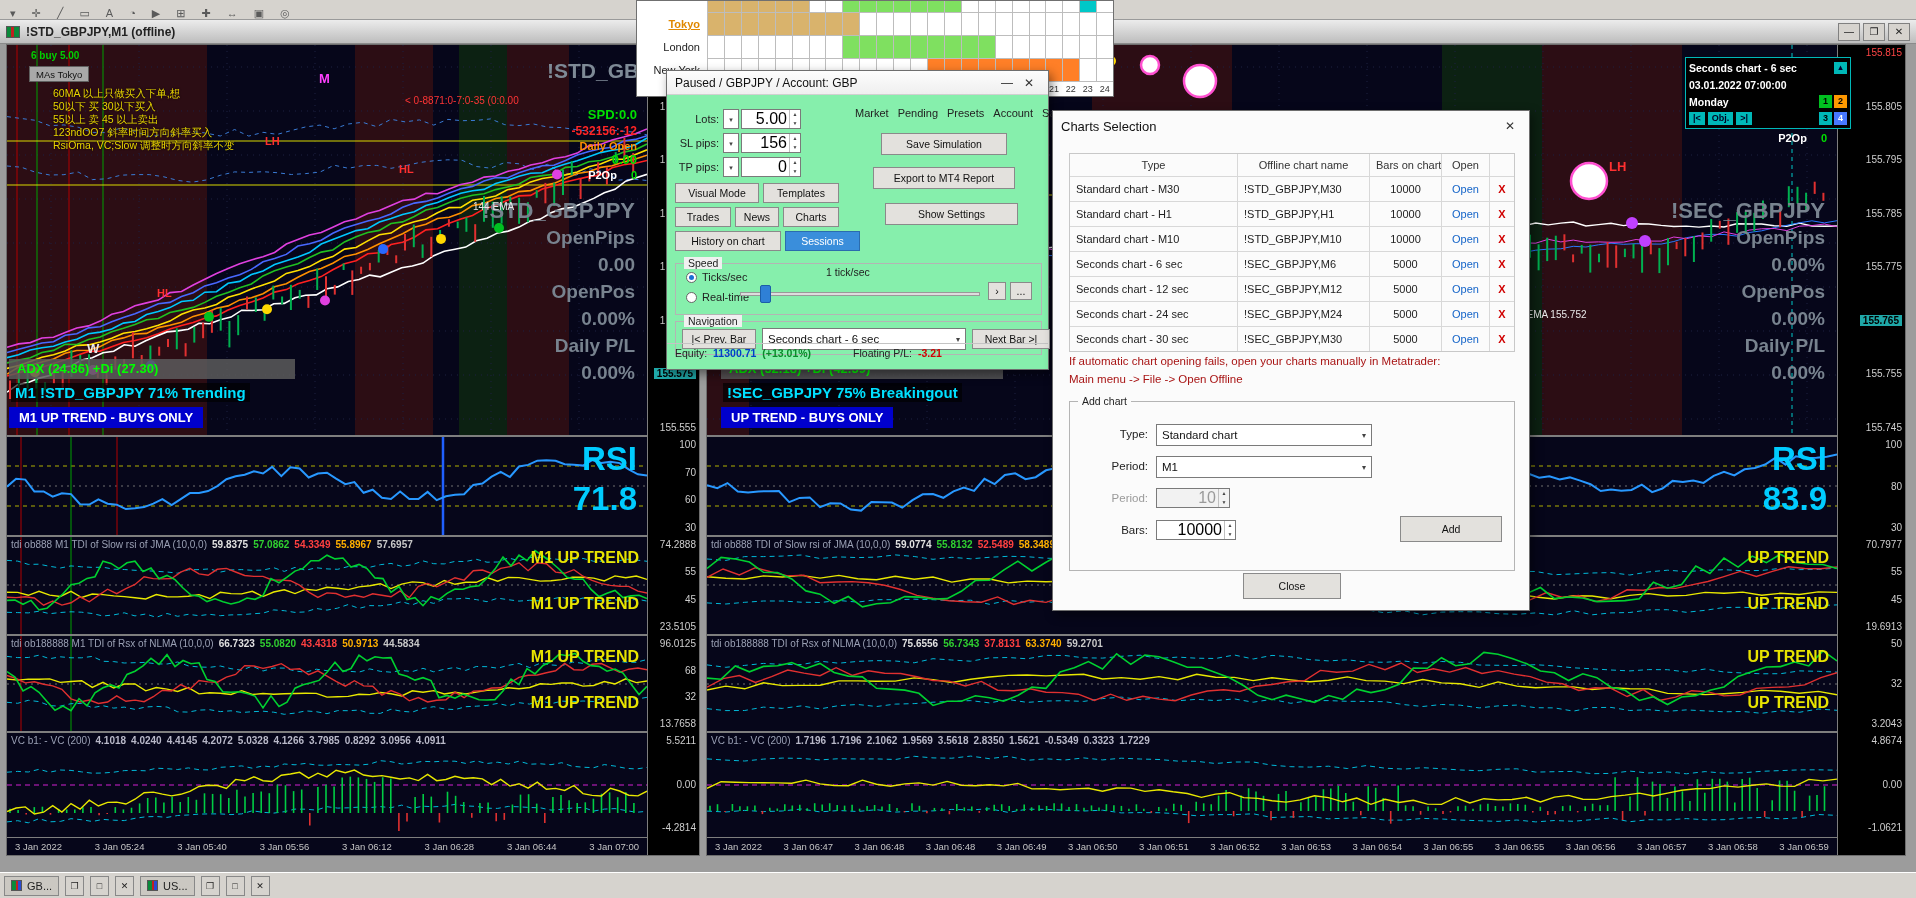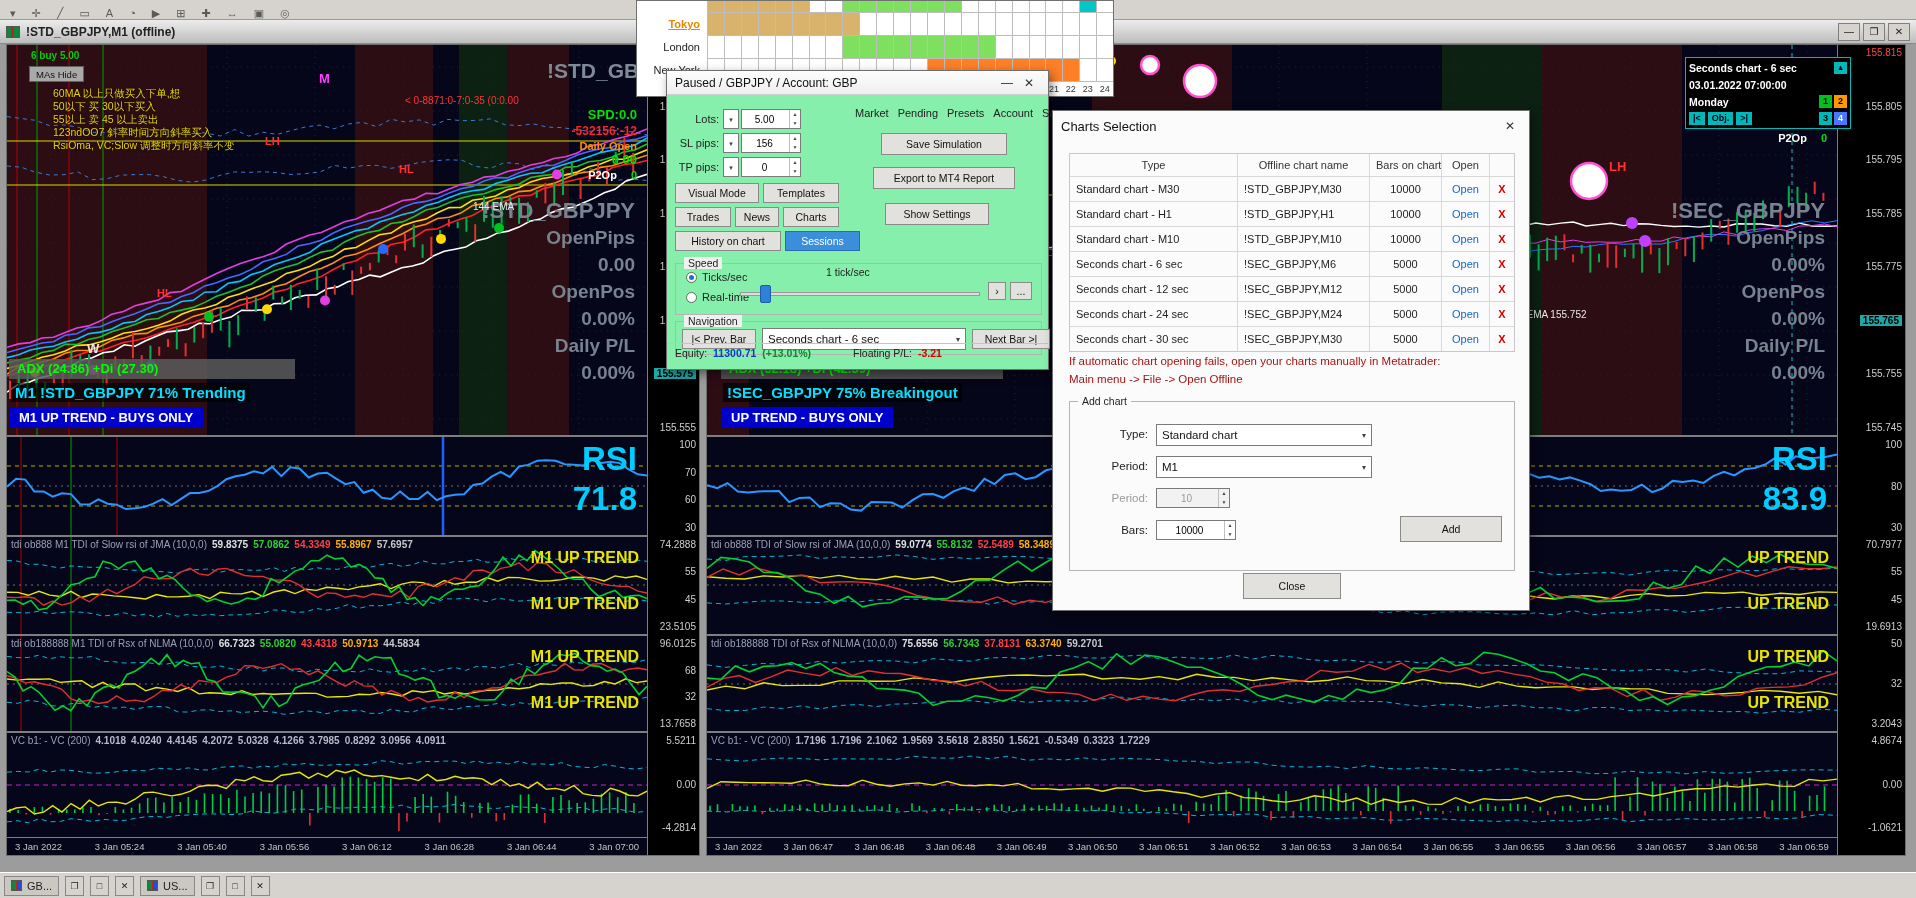--- a/index.html
+++ b/index.html
@@ -99,21 +99,21 @@
 .dlg{position:absolute;background:#86efac;border:1px solid #6e6e6e;box-shadow:3px 4px 10px rgba(0,0,0,.45)}
 .dlg-title{position:absolute;left:0;top:0;right:0;height:24px;background:linear-gradient(#fdfdfd,#efefef);border-bottom:1px solid #d0d0d0;display:flex;align-items:center;padding:0 8px;font-size:12px;color:#111}
 .dlg-x{margin-left:auto;width:22px;text-align:center;color:#333;font-size:12px}
 .dlg-min{width:22px;text-align:center;color:#333;font-size:12px;margin-left:auto}
 .dlg-min+.dlg-x{margin-left:0}
 
 #paused-dialog{left:666px;top:70px;width:383px;height:300px;z-index:30}
 .pd-lab{position:absolute;font-size:11px;color:#222;text-align:right;width:44px}
 .pd-combo{position:absolute;width:16px;height:20px;background:#fff;border:1px solid #7a7a7a;font-size:7px;text-align:center;line-height:20px;color:#444}
 .num-wrap{position:absolute;width:60px;height:20px;background:#fff;border:1px solid #7a7a7a;display:flex;align-items:center}
-.num-val{flex:1;text-align:center;font-size:10px;padding-right:2px}
+.num-val{flex:1;text-align:right;font-size:16px;padding-right:2px}
 .spin{width:11px;height:100%;border-left:1px solid #c0c0c0;display:flex;flex-direction:column;justify-content:space-around;align-items:center}
 .spin i{font-style:normal;font-size:5px;line-height:5px;color:#444}
 .btn{position:absolute;background:#e3e1dd;border:1px solid #8a8a8a;font-size:10.5px;color:#111;text-align:center;font-family:"Liberation Sans",sans-serif}
 .btn-active{background:#3a8edb;color:#fff;border-color:#2b6cae}
 .pd-tabs{position:absolute;left:188px;top:36px;display:flex;gap:9px;font-size:11px;color:#222}
 .grp{position:absolute;border:1px solid #b4b4b4}
 .grp-leg{position:absolute;top:-7px;left:8px;background:#f0f0f0;padding:0 4px;font-size:10.5px;color:#222}
 .radio{position:absolute;width:11px;height:11px;border:1px solid #666;border-radius:50%;background:#fff}
 .radio.on::after{content:"";position:absolute;left:2px;top:2px;width:5px;height:5px;border-radius:50%;background:#1a6fd4}
 .rad-lab{position:absolute;font-size:11px;color:#222}
@@ -300,21 +300,21 @@
         <circle cx="434" cy="193.90481462448665" r="5" fill="#ffd800"></circle>
         <circle cx="492" cy="183.0360728205123" r="5" fill="#00c020"></circle>
         <circle cx="550" cy="129.57277025493138" r="5" fill="#e040e0"></circle>
         <text x="150" y="252" fill="#ff3030" font-size="11" font-weight="bold" font-family="Liberation Sans,sans-serif">HL</text>
         <text x="392" y="128" fill="#ff3030" font-size="11" font-weight="bold" font-family="Liberation Sans,sans-serif">HL</text>
         <text x="258" y="100" fill="#ff3030" font-size="11" font-weight="bold" font-family="Liberation Sans,sans-serif">LH</text>
         <text x="312" y="38" fill="#ff40ff" font-size="13" font-weight="bold" font-family="Liberation Sans,sans-serif">M</text>
         <text x="80" y="308" fill="#e8e8e8" font-size="13" font-weight="bold" font-family="Liberation Sans,sans-serif">W</text>
       </svg>
     <div class="pos-label">6 buy 5.00</div>
-    <button class="mas-hide">MAs Hide</button>
+    <button class="mas-hide">MAs Tokyo</button>
     <div class="cn-notes">
         <div class="cn-line">60MA 以上只做买入下单,想</div>
         <div class="cn-line">50以下 买 30以下买入</div>
         <div class="cn-line">55以上 卖 45 以上卖出</div>
         <div class="cn-line">123ndOO7 斜率时间方向斜率买入</div>
         <div class="cn-line">RsiOma, VC;Slow 调整时方向斜率不变</div>
       </div>
     <div class="alert-red">&lt; 0-8871:0-7:0-35 (0:0.00</div>
     <div class="wm-top">!STD_GBPJPY</div>
     <div class="stat-sm">
@@ -1164,21 +1164,21 @@
 
   <div class="pd-tabs">
       <span class="pd-tab">Market</span>
       <span class="pd-tab">Pending</span>
       <span class="pd-tab">Presets</span>
       <span class="pd-tab">Account</span>
       <span class="pd-tab">Save</span>
     </div>
   <button class="btn" style="left:214px;top:62px;width:126px;height:22px">Save Simulation</button>
   <button class="btn" style="left:206px;top:96px;width:142px;height:22px">Export to MT4 Report</button>
-  <button class="btn" style="left:218px;top:132px;width:104px;height:22px">Show Settings</button>
+  <button class="btn" style="left:218px;top:132px;width:133px;height:22px">Show Settings</button>
 
   <button class="btn" style="left:8px;top:112px;width:84px;height:20px">Visual Mode</button>
   <button class="btn" style="left:96px;top:112px;width:76px;height:20px">Templates</button>
   <button class="btn" style="left:8px;top:136px;width:56px;height:20px">Trades</button>
   <button class="btn" style="left:68px;top:136px;width:44px;height:20px">News</button>
   <button class="btn" style="left:116px;top:136px;width:56px;height:20px">Charts</button>
   <button class="btn" style="left:8px;top:160px;width:106px;height:20px">History on chart</button>
   <button class="btn btn-active" style="left:118px;top:160px;width:75px;height:20px">Sessions</button>
 
   <div class="grp" style="left:8px;top:192px;width:367px;height:52px">

